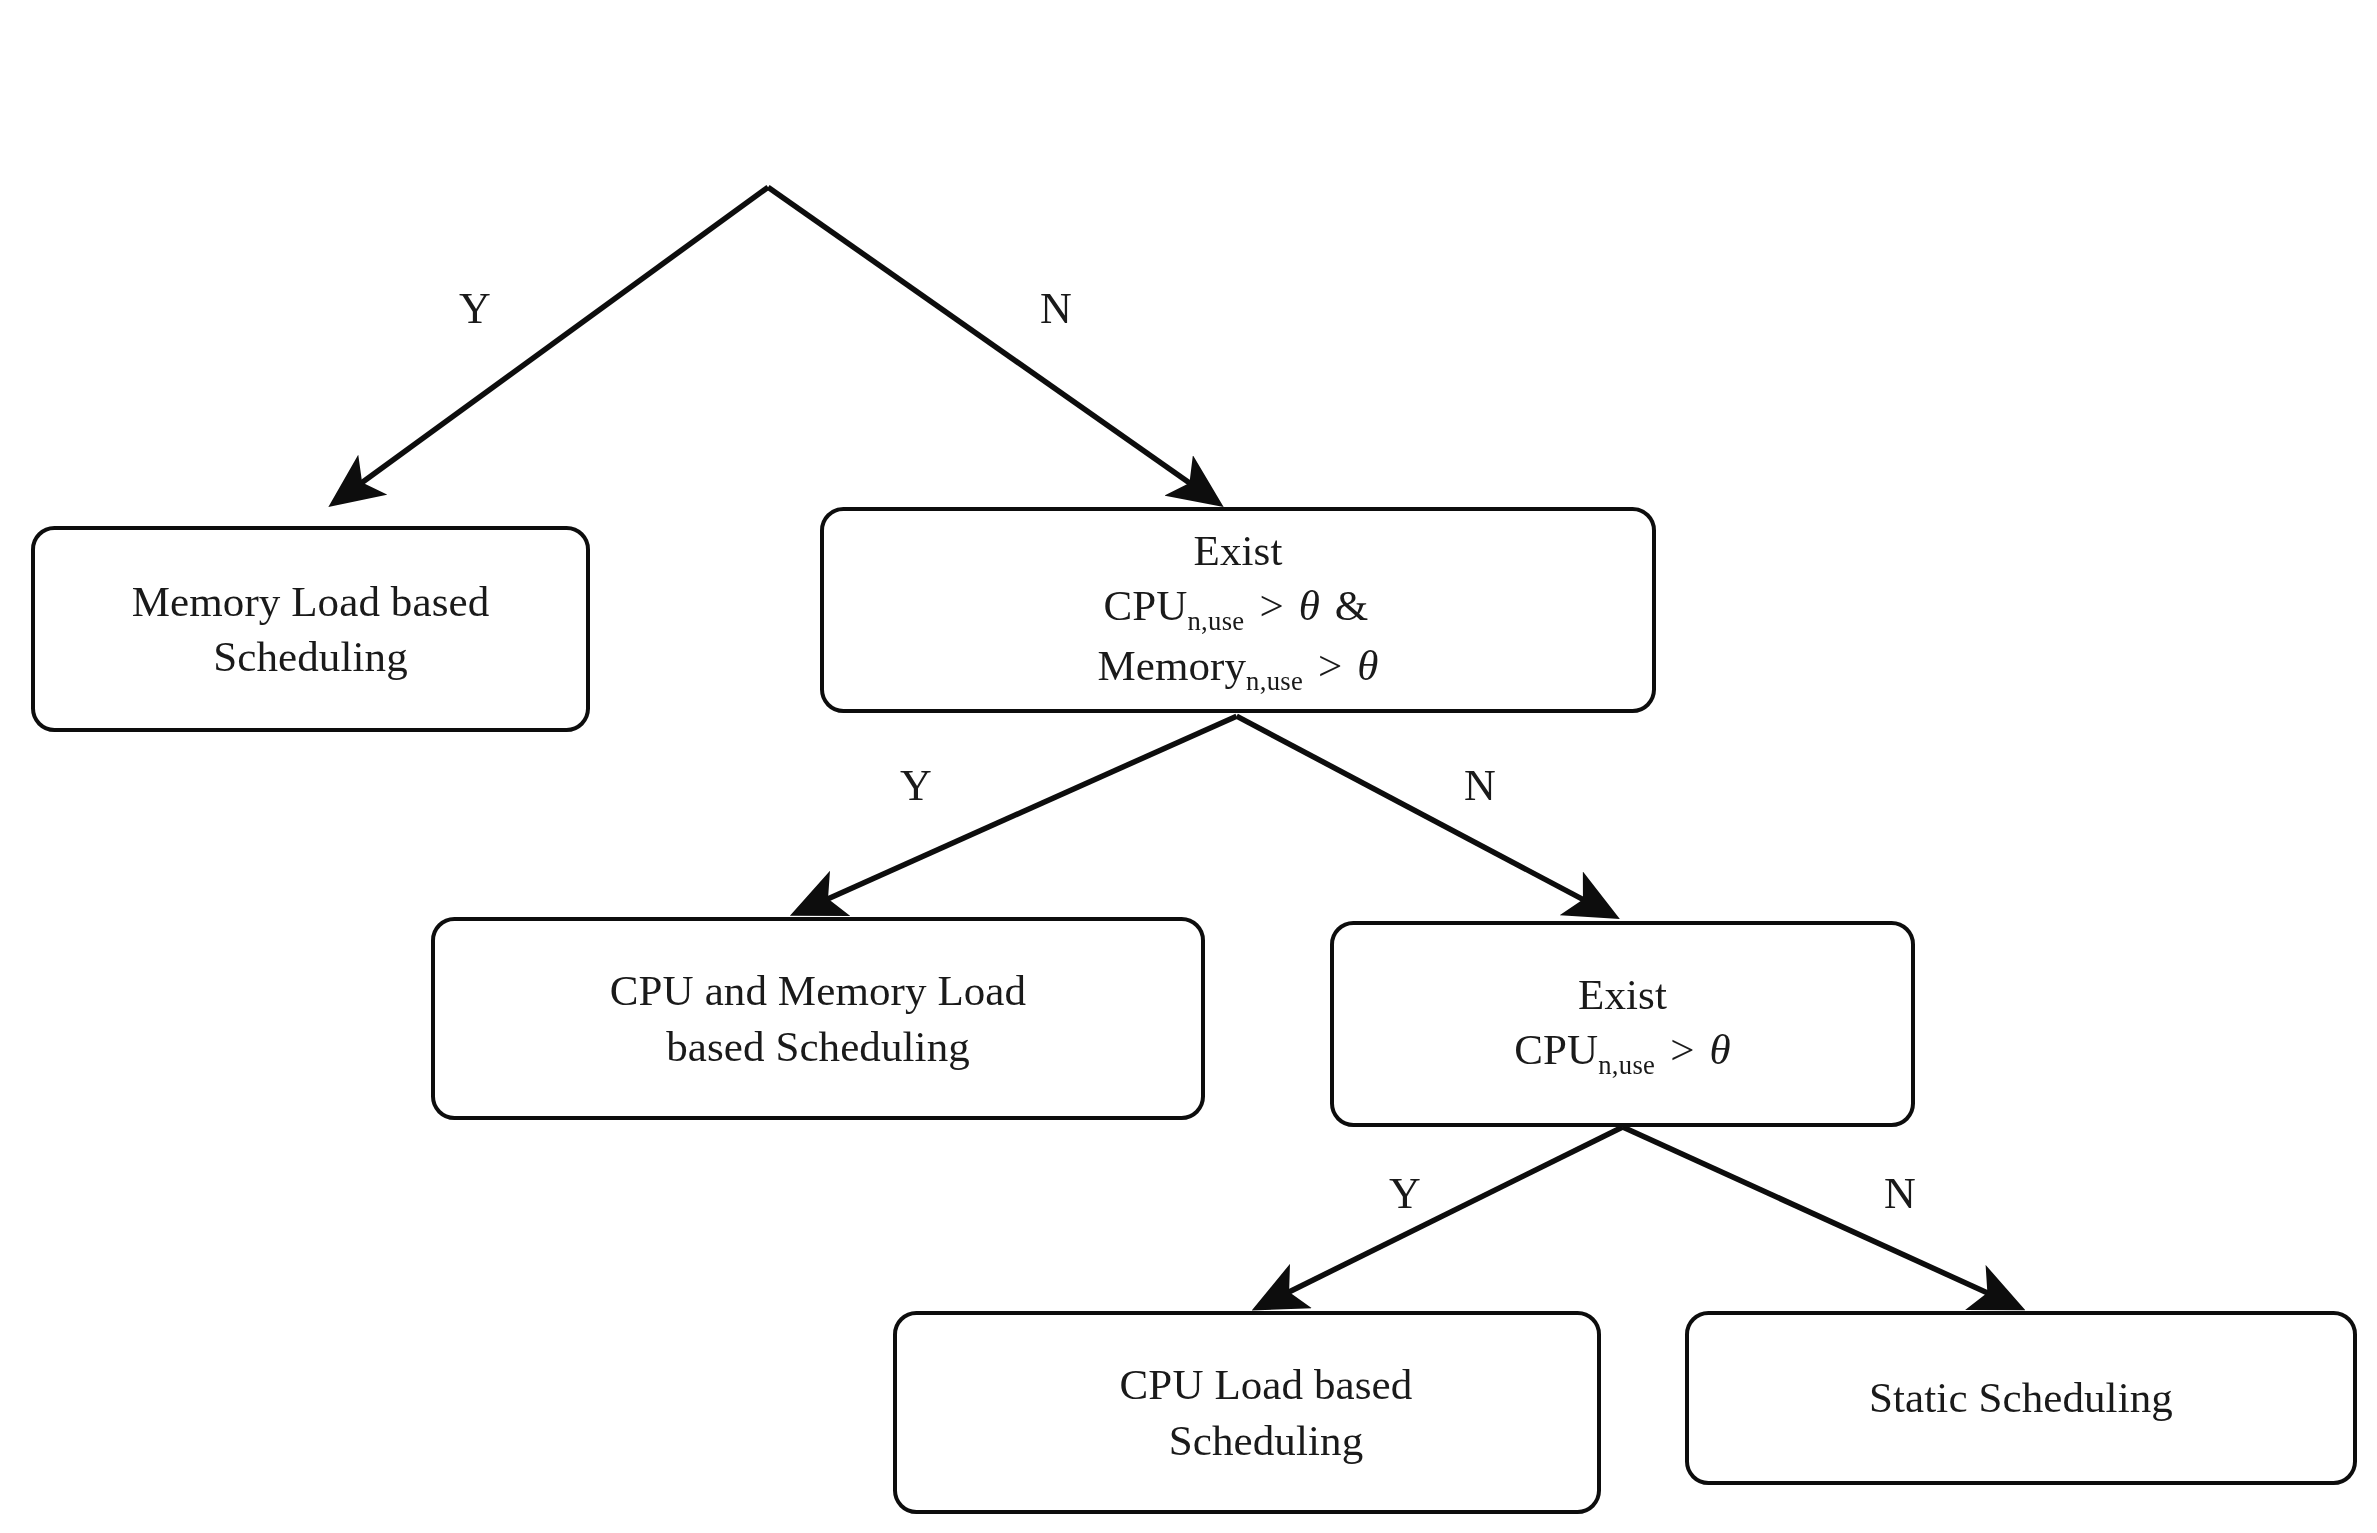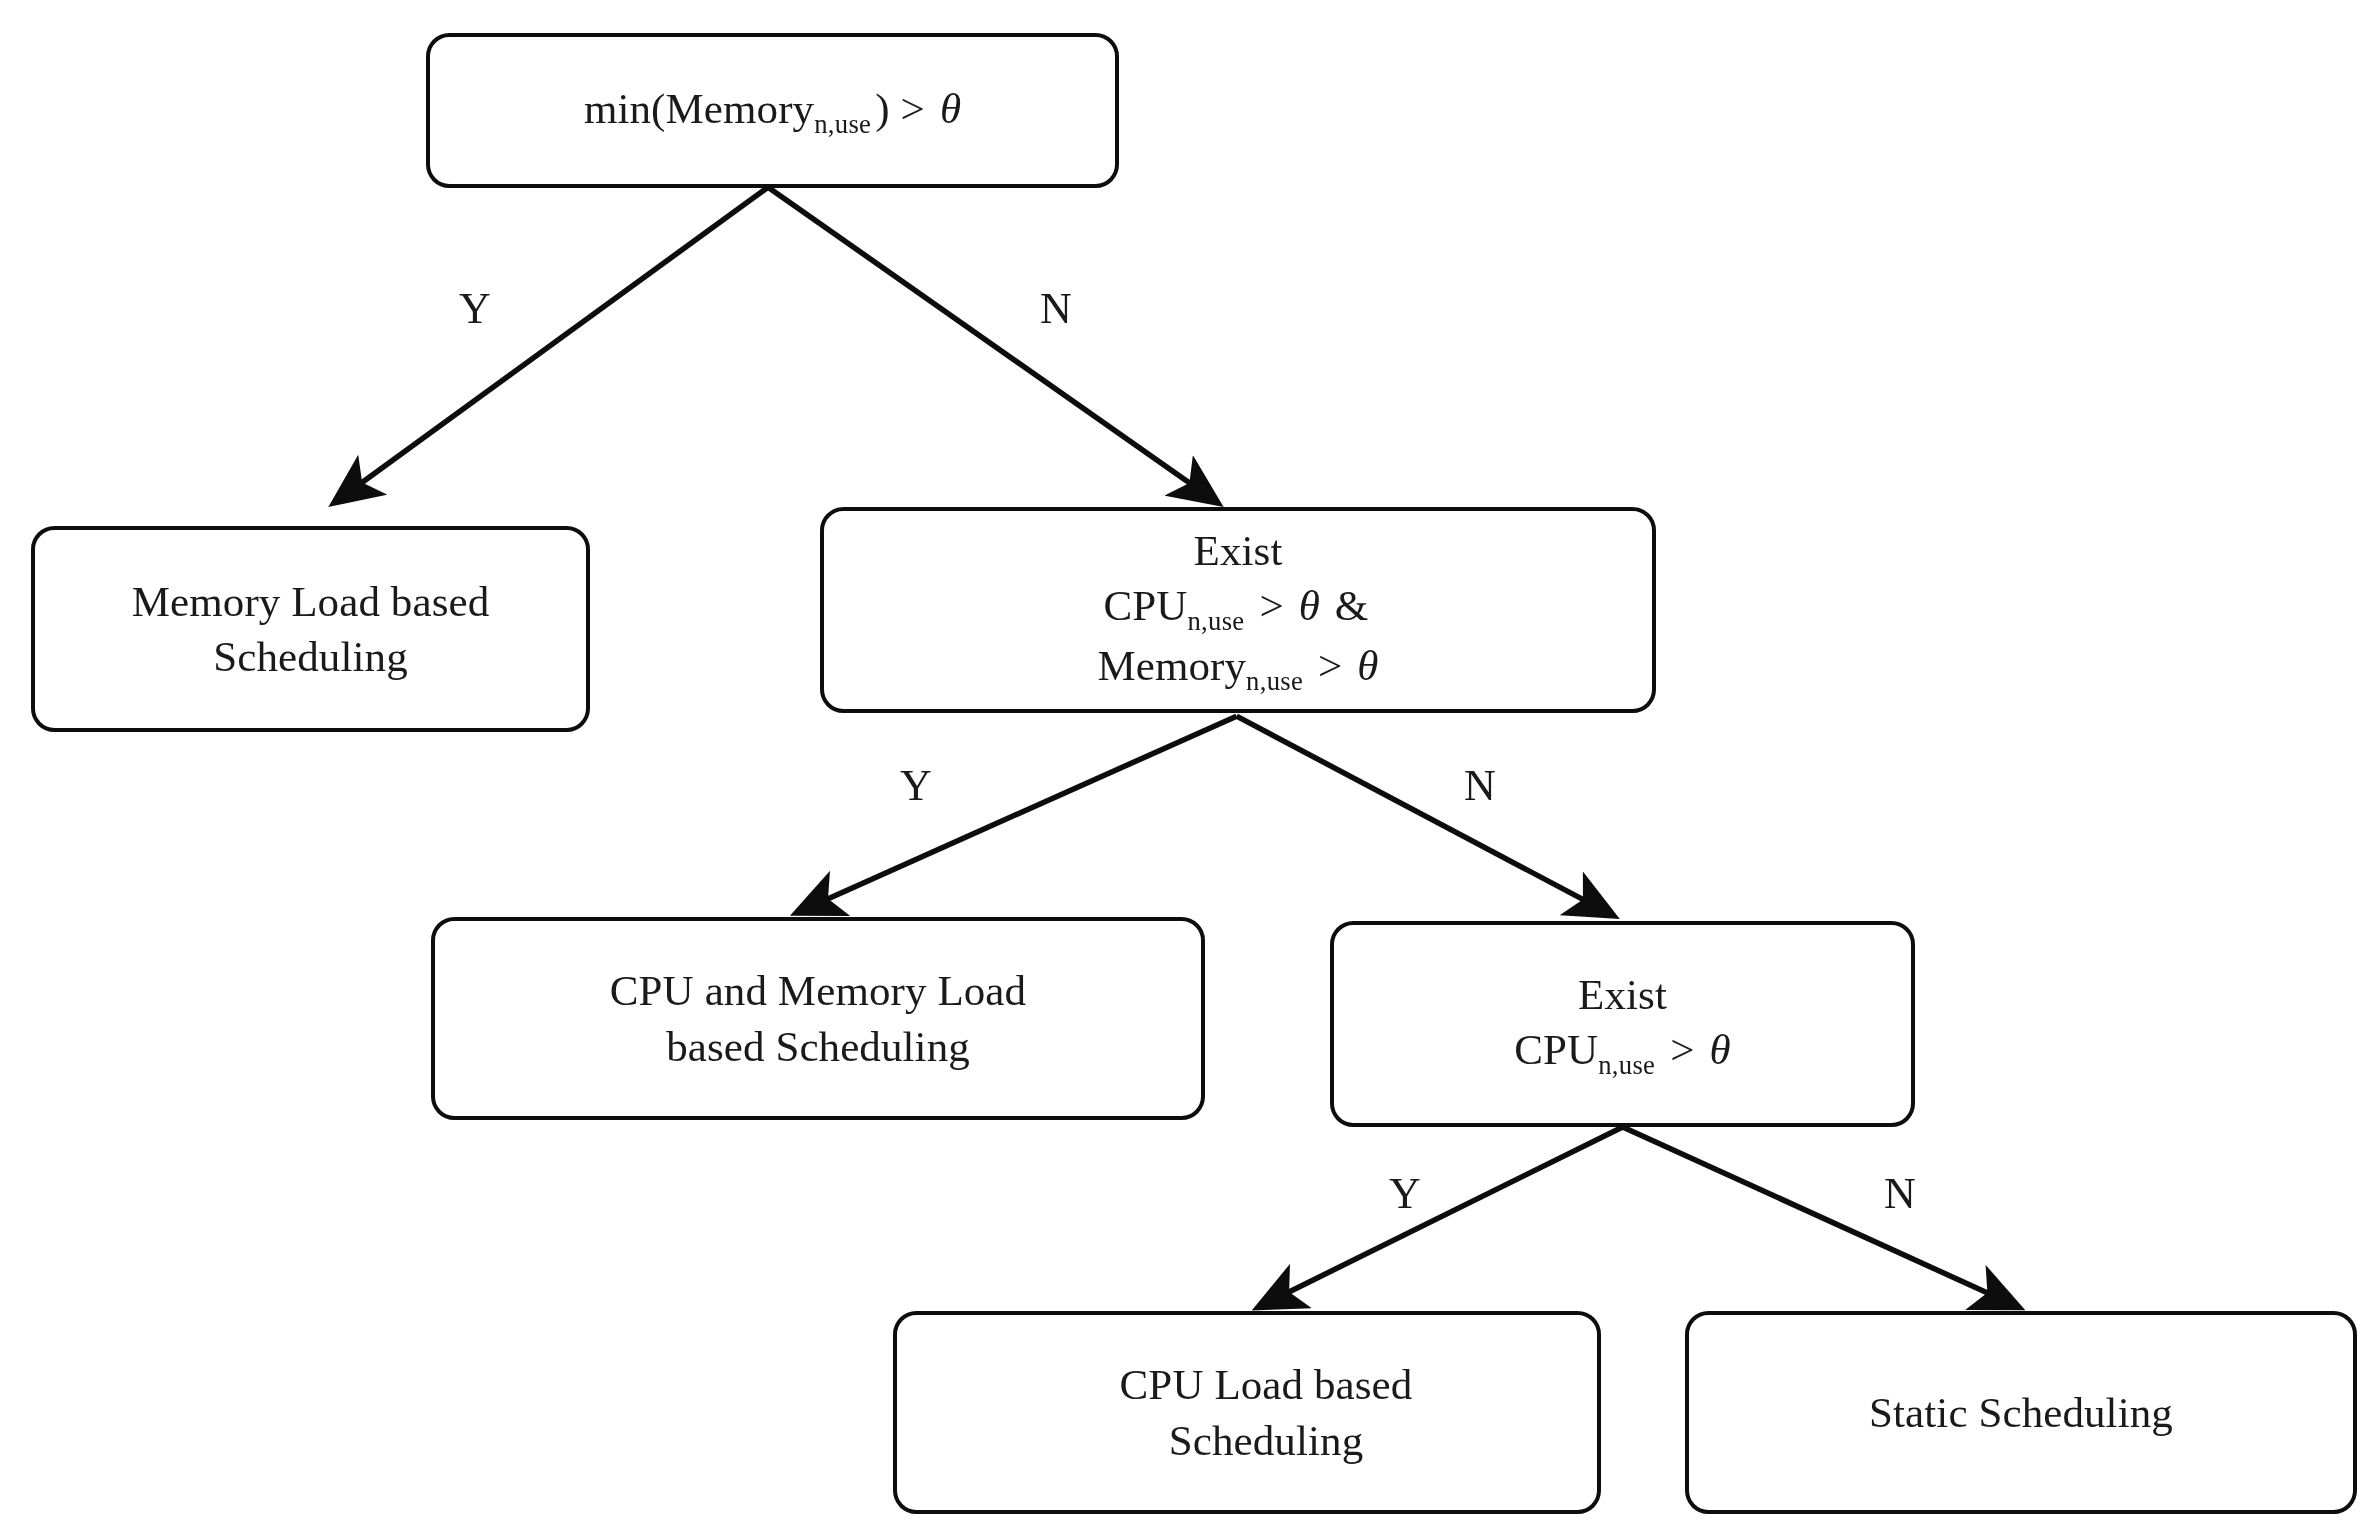--- a/index.html
+++ b/index.html
@@ -81,23 +81,20 @@
     <line x1="1118" y1="272" x2="487" y2="731" stroke="#0d0d0d" stroke-width="8" marker-end="url(#arrowhead)"></line>
     <line x1="1118" y1="272" x2="1772" y2="731" stroke="#0d0d0d" stroke-width="8" marker-end="url(#arrowhead)"></line>
 
     <line x1="1800" y1="1042" x2="1160" y2="1328" stroke="#0d0d0d" stroke-width="8" marker-end="url(#arrowhead)"></line>
     <line x1="1800" y1="1042" x2="2348" y2="1332" stroke="#0d0d0d" stroke-width="8" marker-end="url(#arrowhead)"></line>
 
     <line x1="2362" y1="1640" x2="1832" y2="1902" stroke="#0d0d0d" stroke-width="8" marker-end="url(#arrowhead)"></line>
     <line x1="2362" y1="1640" x2="2938" y2="1902" stroke="#0d0d0d" stroke-width="8" marker-end="url(#arrowhead)"></line>
   </svg>
 
-  <div class="node-box" style="left:426px; top:33px; width:693px; height:155px;">
-    <div class="node-text"><span>min(Memory</span><span class="sub">n,use</span><span class="op">) &gt; </span><span class="theta">θ</span></div>
-  </div>
 
   <div class="node-box" style="left:31px; top:526px; width:559px; height:206px;">
     <div class="node-text"><span>Memory Load based</span><br><span>Scheduling</span></div>
   </div>
 
   <div class="node-box" style="left:820px; top:507px; width:836px; height:206px;">
     <div class="node-text"><span>Exist</span><br><span>CPU</span><span class="sub">n,use</span><span class="op"> &gt; </span><span class="theta">θ</span><span class="op"> &amp;</span><br><span>Memory</span><span class="sub">n,use</span><span class="op"> &gt; </span><span class="theta">θ</span></div>
   </div>
 
   <div class="node-box" style="left:431px; top:917px; width:774px; height:203px;">
@@ -105,21 +102,21 @@
   </div>
 
   <div class="node-box" style="left:1330px; top:921px; width:585px; height:206px;">
     <div class="node-text"><span>Exist</span><br><span>CPU</span><span class="sub">n,use</span><span class="op"> &gt; </span><span class="theta">θ</span></div>
   </div>
 
   <div class="node-box" style="left:893px; top:1311px; width:708px; height:203px;padding-left:38px;">
     <div class="node-text"><span>CPU Load based</span><br><span>Scheduling</span></div>
   </div>
 
-  <div class="node-box" style="left:1685px; top:1311px; width:672px; height:203px;">
+  <div class="node-box" style="left:1685px; top:1311px; width:672px; height:174px;">
     <div class="node-text"><span>Static Scheduling</span></div>
   </div>
 
   <div class="edge-label" style="left:459px; top:287px;">Y</div>
   <div class="edge-label" style="left:1040px; top:287px;">N</div>
 
   <div class="edge-label" style="left:900px; top:764px;">Y</div>
   <div class="edge-label" style="left:1464px; top:764px;">N</div>
 
   <div class="edge-label" style="left:1389px; top:1172px;">Y</div>

